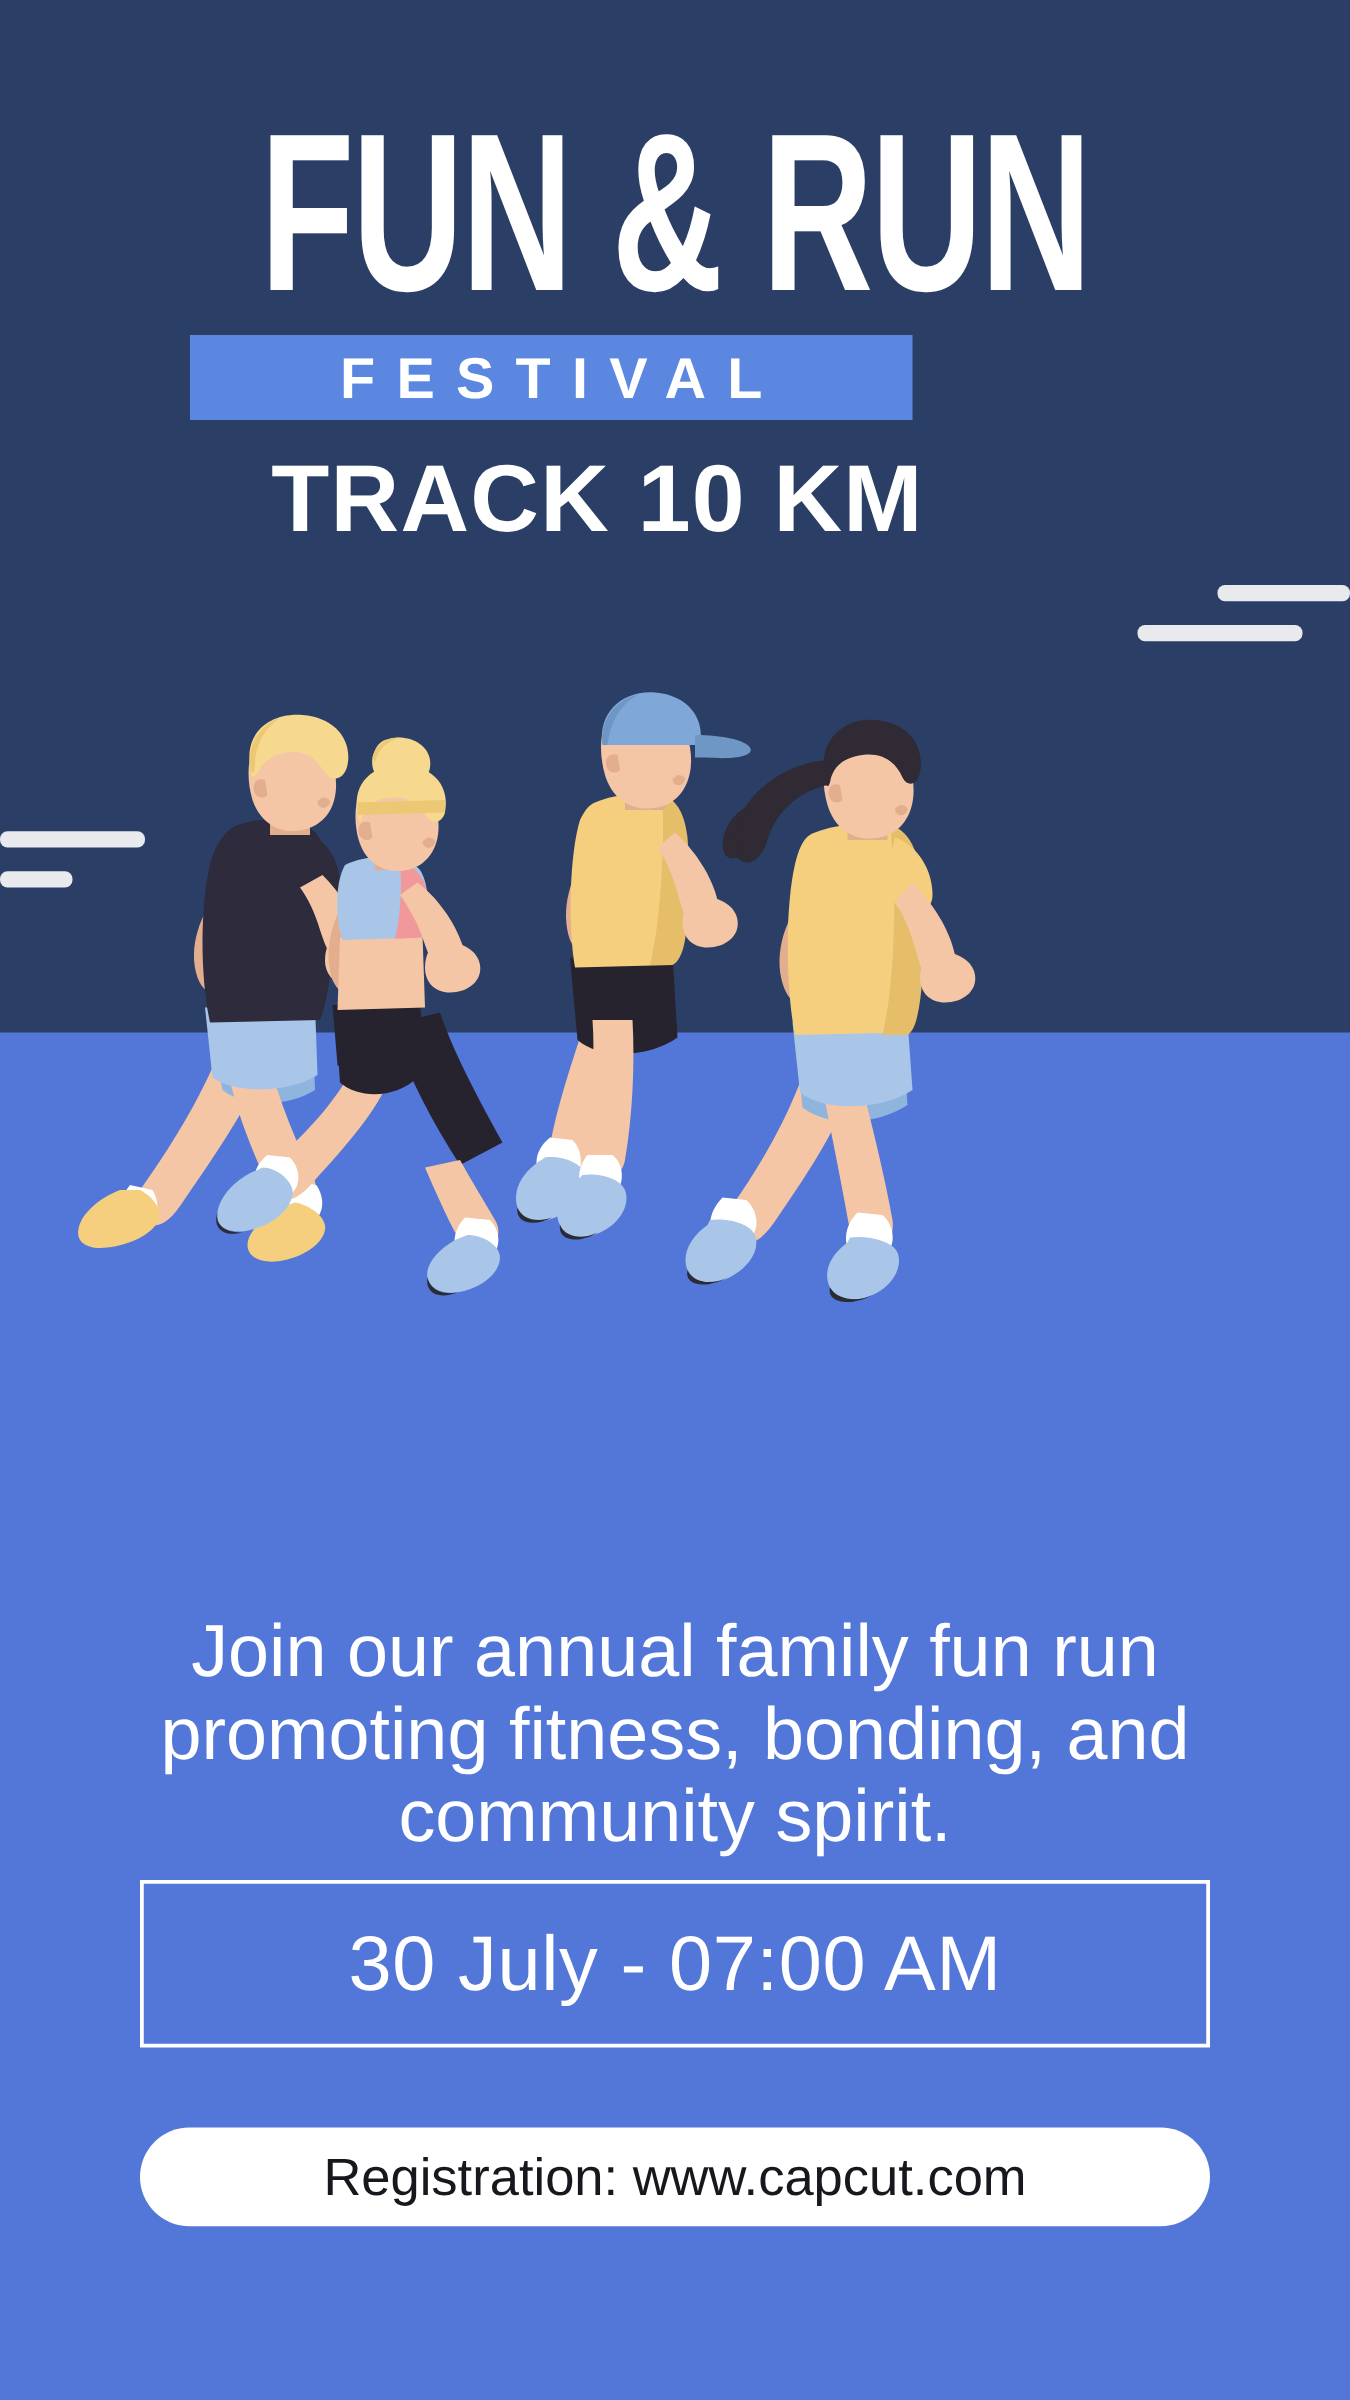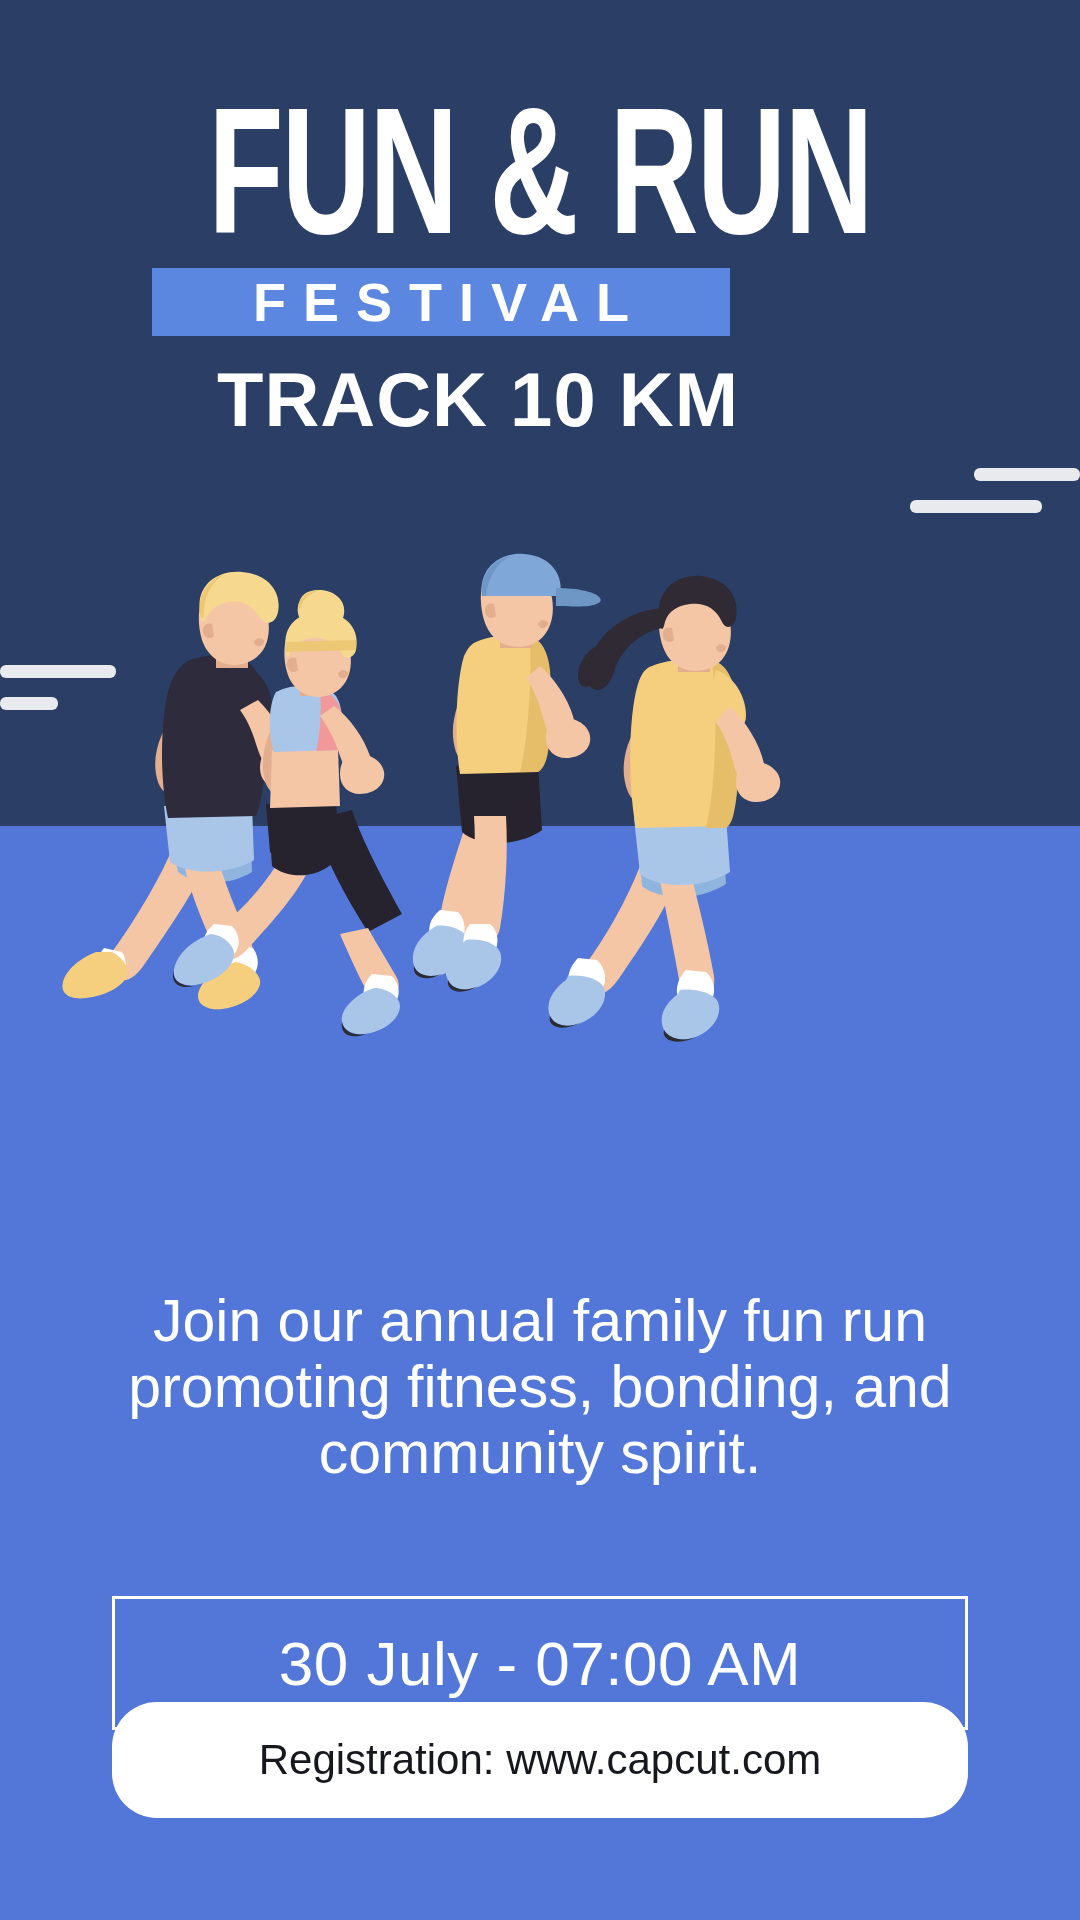--- a/index.html
+++ b/index.html
@@ -43,21 +43,21 @@
   }
 
   .festival-banner {
     position:absolute; left:152px; top:268px;
     width:578px; height:68px;
     background:#5c87e0;
     display:flex; align-items:center; justify-content:center;
   }
   .festival-text {
     color:#ffffff;
-    font-size:54px;
+    font-size:46px;
     font-weight:bold;
     letter-spacing:17px;
     text-indent:17px;
     line-height:68px;
     white-space:nowrap;
   }
 
   .track {
     position:absolute; left:0; top:356px; width:956px;
     text-align:center;
@@ -82,36 +82,36 @@
   .blurb {
     position:absolute; left:90px; top:1288px; width:900px;
     text-align:center;
     color:#ffffff;
     font-size:59px;
     line-height:66px;
     font-weight:normal;
   }
 
   .date-box {
-    position:absolute; left:112px; top:1596px;
+    position:absolute; left:112px; top:1504px;
     width:856px; height:134px;
     border:3px solid #ffffff;
     display:flex; align-items:center; justify-content:center;text-align:center;
   }
   .date-text {
     color:#ffffff;
     font-size:62px;
     font-weight:normal;
     letter-spacing:0.5px;
     white-space:nowrap;
   }
 
   .reg-button {
     position:absolute; left:112px; top:1702px;
-    width:856px; height:116px;
+    width:856px; height:79px;
     background:#ffffff;
     border-radius:45px;
     display:flex; align-items:center; justify-content:center;
   }
   .reg-text {
     color:#16181d;
     font-size:42px;
     font-weight:normal;
     white-space:nowrap;
   }

